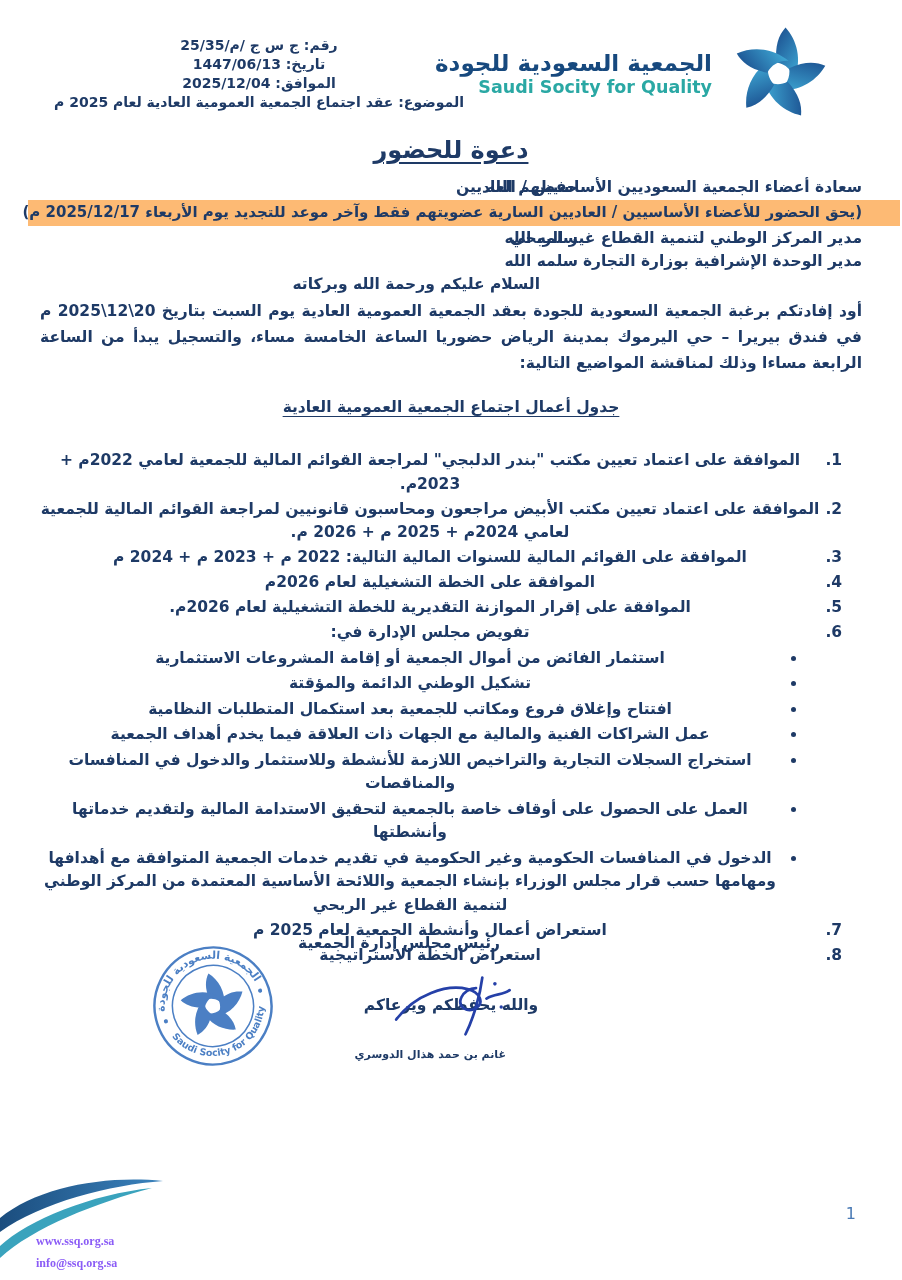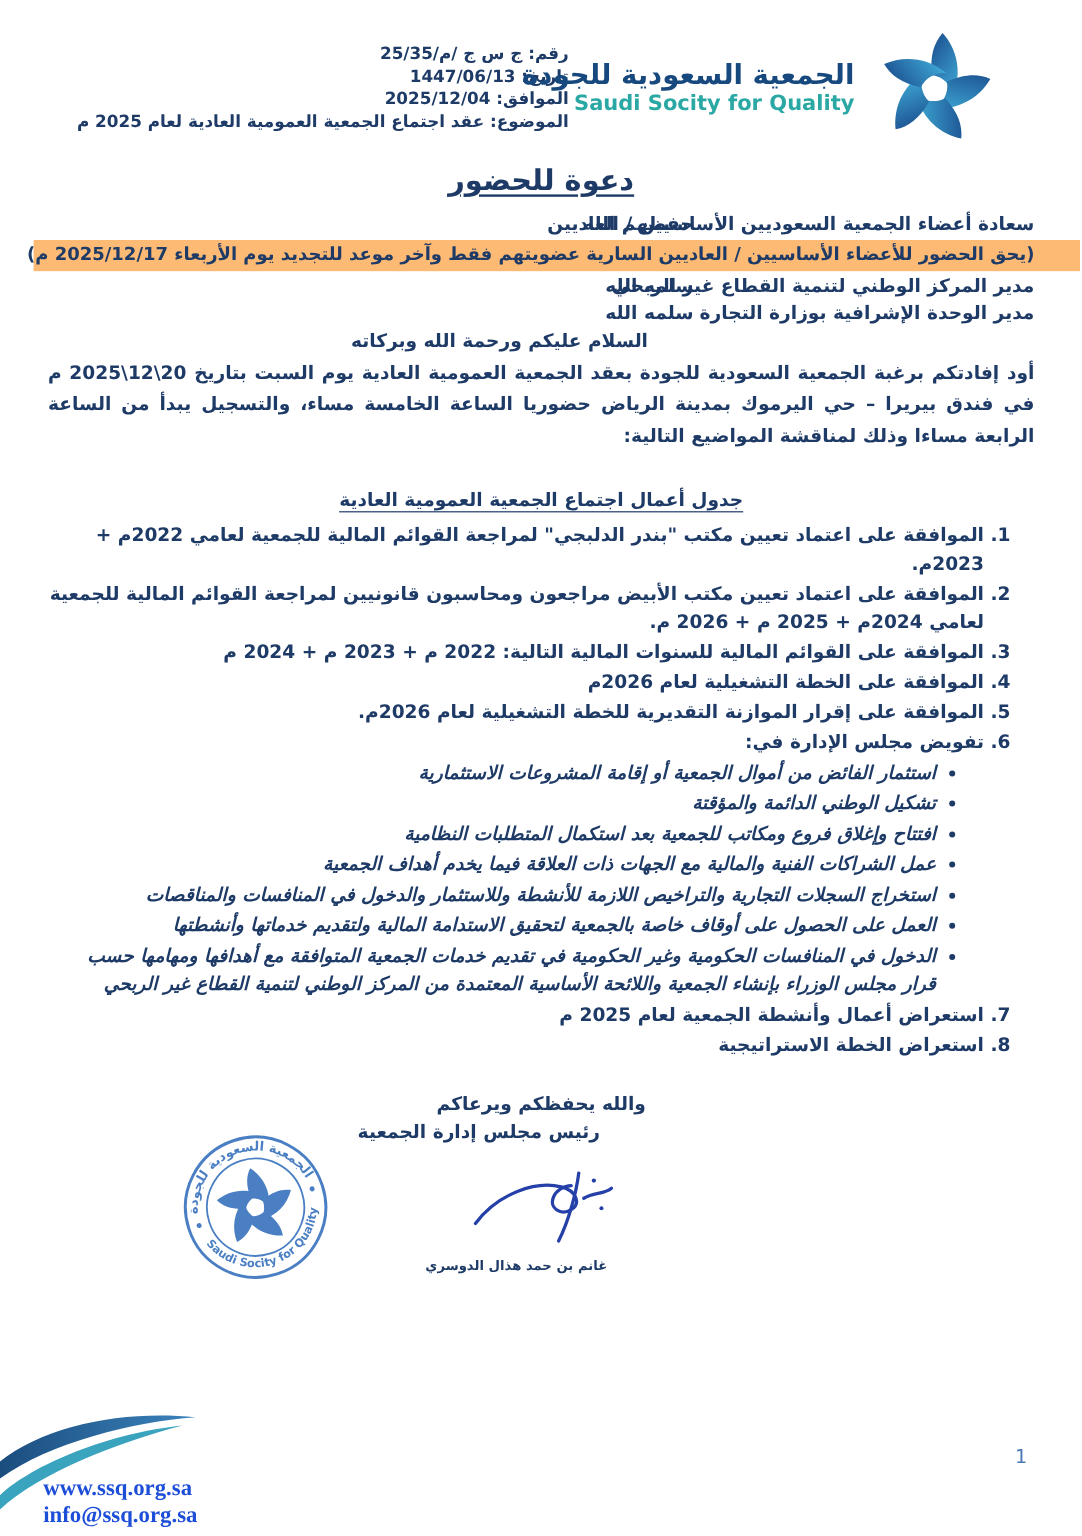--- a/index.html
+++ b/index.html
@@ -7,21 +7,21 @@
   .page {
     position:relative; width:902px; height:1280px; margin:0 auto;
     background:#ffffff; overflow:hidden;
     font-family:"DejaVu Sans","Liberation Sans",sans-serif;
     font-weight:bold; color:#1e3a66;
   }
 
   
   .header-meta {
     position:absolute; top:36px; left:44px; width:430px;
-    direction:rtl; text-align:right; font-size:14px; line-height:19px;
+    direction:rtl; text-align:center; font-size:14px; line-height:19px;
   }
   .logo-wrap { position:absolute; top:22px; right:64px; display:flex; align-items:center; gap:8px; }
   .logo-text { text-align:right; }
   .logo-ar { font-size:23px; color:#17497e; line-height:1.15; }
   .logo-en { font-size:17.5px; color:#2aa8a4; line-height:1.2; }
 
   
   .doc-title {
     position:absolute; top:136px; left:0; width:100%;
     text-align:center; font-size:24px; text-decoration:underline;
@@ -36,41 +36,41 @@
   .addr-line { position:relative; }
   .addr-line .honorific { position:absolute; right:284px; top:0;text-align:center; }
   .notice {
     background:#fdba74; margin:1px -38px 1px -12px; padding:1px 38px 2px 12px;
     font-size:15px; white-space:nowrap;
   }
   .salutation { margin-right:322px; }
   .greeting { margin-top:20px; }
   .body-par { margin-top:2px; line-height:26px; text-align:justify; }
   .agenda-title {
-    margin-top:30px; text-align:center; text-decoration:underline;
+    margin-top:20px; text-align:center; text-decoration:underline;
     text-underline-offset:4px;
   }
-  ol.agenda { margin:6px 16px 0 0; padding-right:26px; }
+  ol.agenda { margin:30px 16px 0 0; padding-right:26px;text-align:center; }
   ol.agenda > li { margin:1.5px 0; line-height:23.5px; }
-  ul.delegation { list-style:disc; margin:2px 18px 0 0; padding-right:22px;font-style:italic; }
+  ul.delegation { list-style:disc; margin:2px 18px 0 0; padding-right:22px; }
   ul.delegation > li { margin:2px 0; line-height:23.5px; }
   .closing { margin-top:26px; text-align:center; }
 
   
   .sig-title   { position:absolute; top:934px; right:402px; direction:rtl; font-size:15.5px;text-align:right; }
   .sig-scribble{ position:absolute; top:974px; left:392px; }
   .sig-name    { position:absolute; top:1048px; right:396px; direction:rtl; font-size:11px; }
   .stamp       { position:absolute; top:940px; left:144px; }
 
   
   .footer-swoosh { position:absolute; top:1172px; left:0; }
   .footer-links {
     position:absolute; top:1230px; left:36px;
     font-family:"Liberation Serif","DejaVu Serif",serif;
-    font-size:19px; font-weight:bold; color:#1d4ed8; line-height:22px;
+    font-size:12px; font-weight:bold; color:#8b5cf6; line-height:22px;
   }
   .page-num { position:absolute; top:1204px; right:46px; color:#4a7ab5; font-size:16px; font-weight:normal; }
 </style>
 </head>
 <body>
 
 <div class="page">
 
   <svg width="0" height="0" style="position:absolute" aria-hidden="true">
     <defs>

